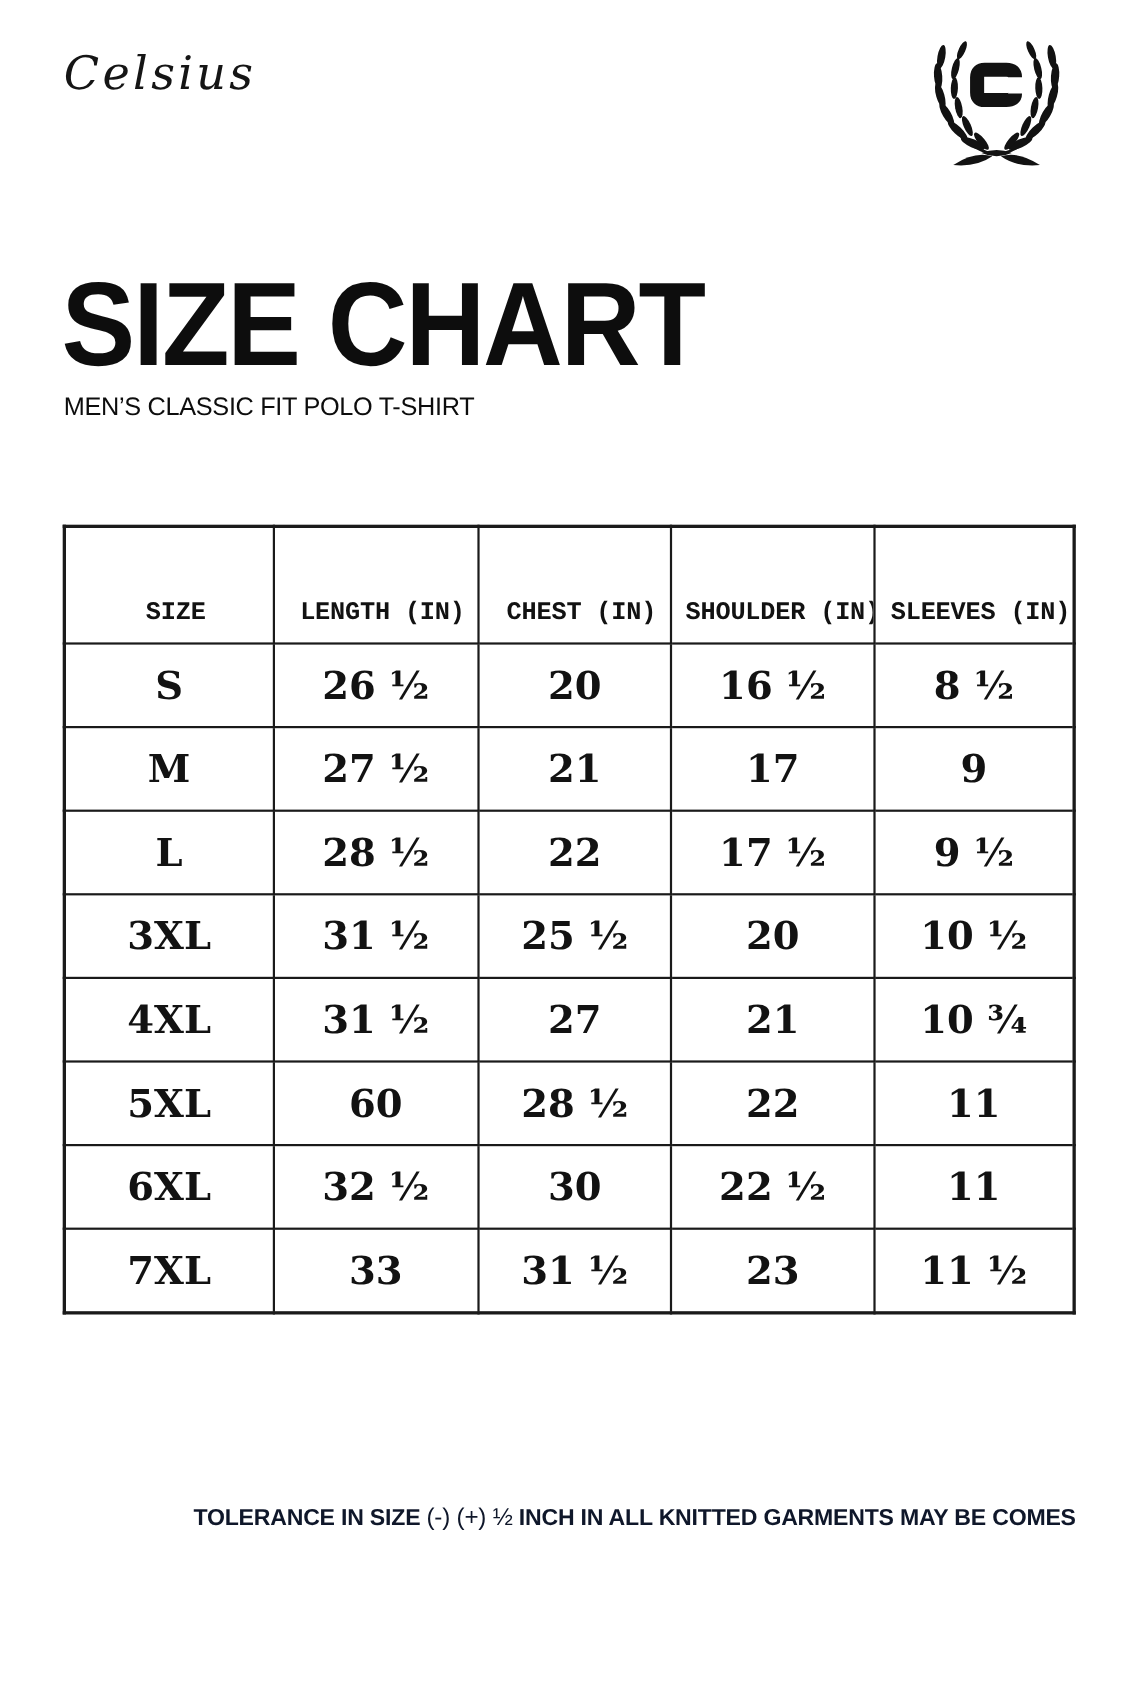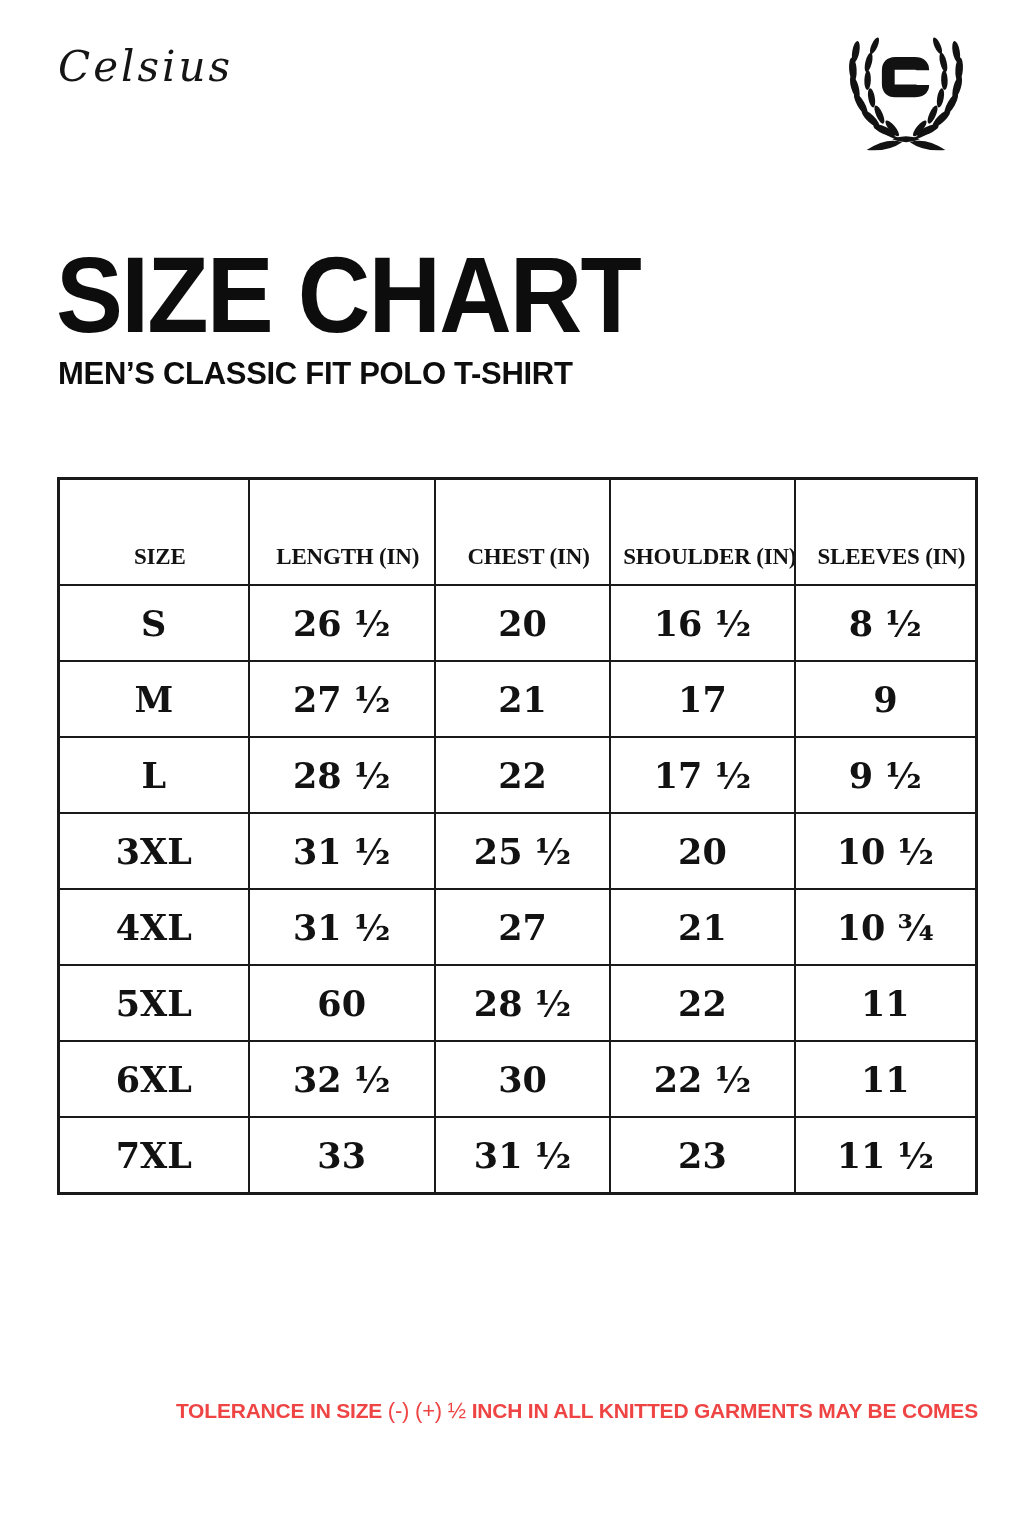--- a/index.html
+++ b/index.html
@@ -44,22 +44,22 @@
     letter-spacing:-2px;
     transform:scaleX(.93);
     transform-origin:left top;
     color:#0d0d0d;
     white-space:nowrap;
   }
   .subtitle{
     position:absolute;
     left:58px;
     top:356px;
-    font-weight:bold;
-    font-size:31px;
+    font-weight:normal;
+    font-size:23px;
     letter-spacing:-0.3px;
     color:#0d0d0d;
     white-space:nowrap;
   }
 
   
   .size-table{
     position:absolute;
     left:57px;
     top:477px;
@@ -70,21 +70,21 @@
   }
   .size-table th,
   .size-table td{
     border:2px solid #1a1a1a;
     text-align:center;
   }
   .size-table th{
     height:90px;
     vertical-align:bottom;
     padding:0 0 14px 12px;
-    font-family:Liberation Serif, serif;
+    font-family:Liberation Mono, monospace;
     font-weight:bold;
     font-size:23px;
     letter-spacing:-0.2px;
     color:#121212;
     white-space:nowrap;
     overflow:hidden;
   }
   .size-table td{
     height:72px;
     vertical-align:middle;
@@ -98,23 +98,22 @@
   
   .footnote{
     position:absolute;
     left:57px;
     top:1366px;
     width:921px;
     text-align:right;
     font-weight:bold;
     font-size:21px;
     letter-spacing:-0.2px;
-    color:#ef4444;
-    white-space:nowrap;
-    margin-top:32px;
+    color:#0f172a;
+    white-space:nowrap;
   }
   .fn-light{
     font-weight:400;
     font-size:22px;
   }
 </style>
 </head>
 <body>
 
 <div class="page">

